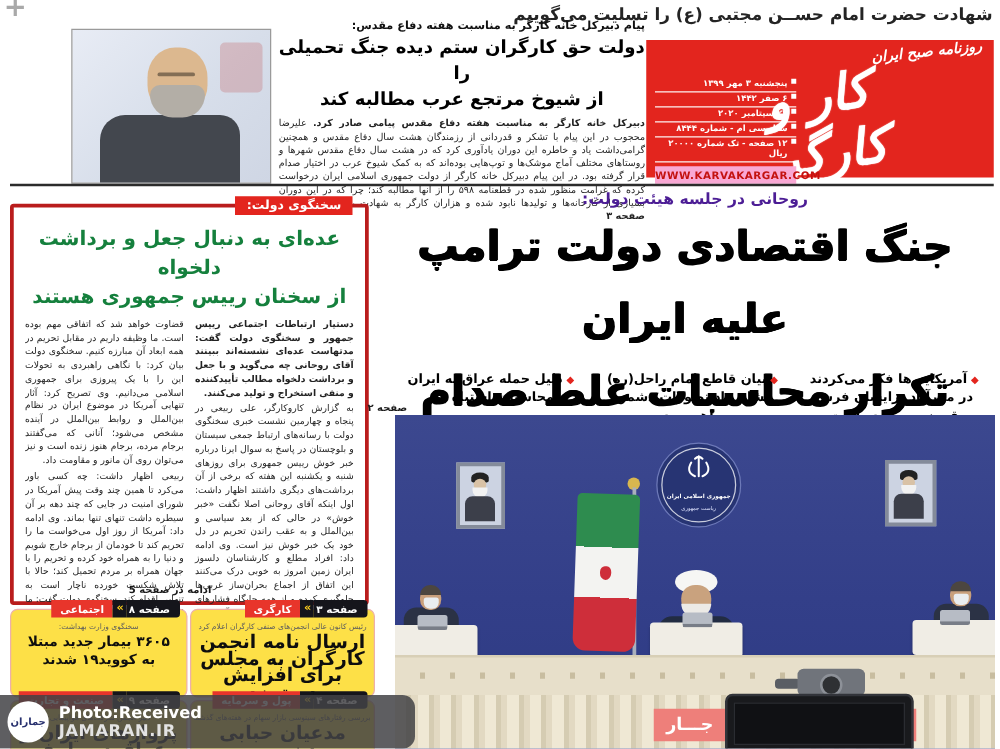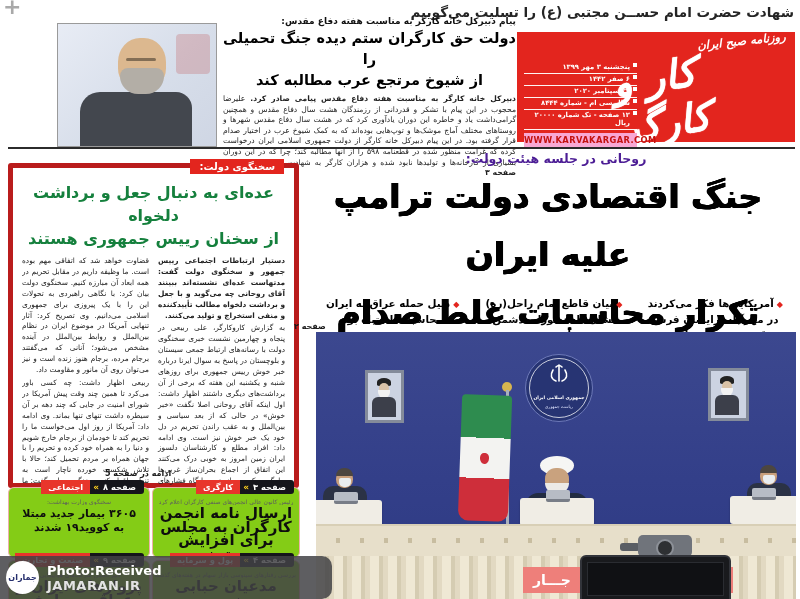--- a/index.html
+++ b/index.html
@@ -42,21 +42,21 @@
   #ta-kicker{font-size:9px;font-weight:bold;text-align:right;color:#111;}
   #ta-headline{font-size:14.5px;font-weight:bold;line-height:21px;text-align:center;color:#000;margin-top:2px;}
   #ta-body{margin-top:3px;font-size:7.6px;line-height:10.6px;text-align:justify;color:#222;}
   #ta-body .lead{font-weight:bold;}
   #ta-cont{font-weight:bold;font-size:7.8px;}
 
   
   #divider{left:8px;top:147px;width:787px;height:2px;background:#2b2b2b;}
 
   
-  #sp-box{left:8px;top:163px;width:281px;height:315px;border:5px solid #b91c1c;border-radius:3px;background:#fff;}
+  #sp-box{left:8px;top:163px;width:281px;height:315px;border:3px solid #b91c1c;border-radius:3px;background:#fff;}
   #sp-label{position:absolute;top:-9px;right:10px;background:#e3251e;color:#fff;font-size:10px;
             font-weight:bold;padding:2px 9px;}
   #sp-head{margin-top:13px;font-size:16px;line-height:23px;font-weight:bold;text-align:center;color:#15803d;}
   #sp-cols{margin:6px 9px 0;height:244px;overflow:hidden;column-count:2;column-gap:9px;
            font-size:7.4px;line-height:10.9px;text-align:justify;color:#222;}
   #sp-cols p{margin:0 0 2px;}
   #sp-cols p.b{font-weight:bold;}
   #sp-cont{position:absolute;bottom:5px;left:92px;font-size:8px;font-weight:bold;}
 
   
@@ -117,21 +117,21 @@
             color:#fff;font-size:14px;font-weight:bold;letter-spacing:2px;}
   #monitor{position:absolute;left:264px;top:223px;width:147px;height:44px;background:#191a1d;
            border:2px solid #32343a;border-radius:6px 6px 0 0;}
   #monitor::after{content:"";position:absolute;inset:5px;background:#101114;border:1px solid #2a2c31;}
   #camera{position:absolute;left:304px;top:201px;width:90px;height:26px;}
   .cam-body{position:absolute;left:18px;top:2px;width:54px;height:22px;background:#70747b;border-radius:5px;}
   .cam-lens{position:absolute;left:36px;top:6px;width:14px;height:14px;background:#2e3033;border-radius:50%;border:2px solid #8d9198;}
   .cam-arm{position:absolute;left:0;top:10px;width:20px;height:8px;background:#5a5e64;border-radius:3px;}
 
   
-  .news-box{position:absolute;background:#84cc16;border:1.5px solid #edb0aa;border-radius:6px;}
+  .news-box{position:absolute;background:#fde047;border:1.5px solid #edb0aa;border-radius:6px;}
   .nb-label{position:absolute;top:-8px;right:5px;height:14px;display:flex;direction:ltr;font-size:8.3px;}
   .nb-cat{background:#e8352b;color:#fff;font-weight:bold;display:flex;align-items:center;padding:0 7px;}
   .nb-chev{background:#15151b;color:#ffd21e;display:flex;align-items:center;padding:0 2px 0 3px;font-weight:bold;font-size:9px;}
   .nb-page{background:#15151b;color:#fff;font-weight:bold;display:flex;align-items:center;padding:0 8px 0 2px;
            border-radius:0 3px 3px 0;}
   .nb-kicker{margin-top:10px;font-size:6px;color:#5d5d5d;text-align:center;white-space:nowrap;overflow:hidden;padding:0 3px;}
   .nb-head{font-size:15px;font-weight:bold;line-height:13.5px;text-align:center;color:#0e0e0e;margin-top:2px;padding:0 6px;}
 
   
   #watermark{left:0;top:556px;width:332px;height:43px;background:rgba(66,66,69,.85);

